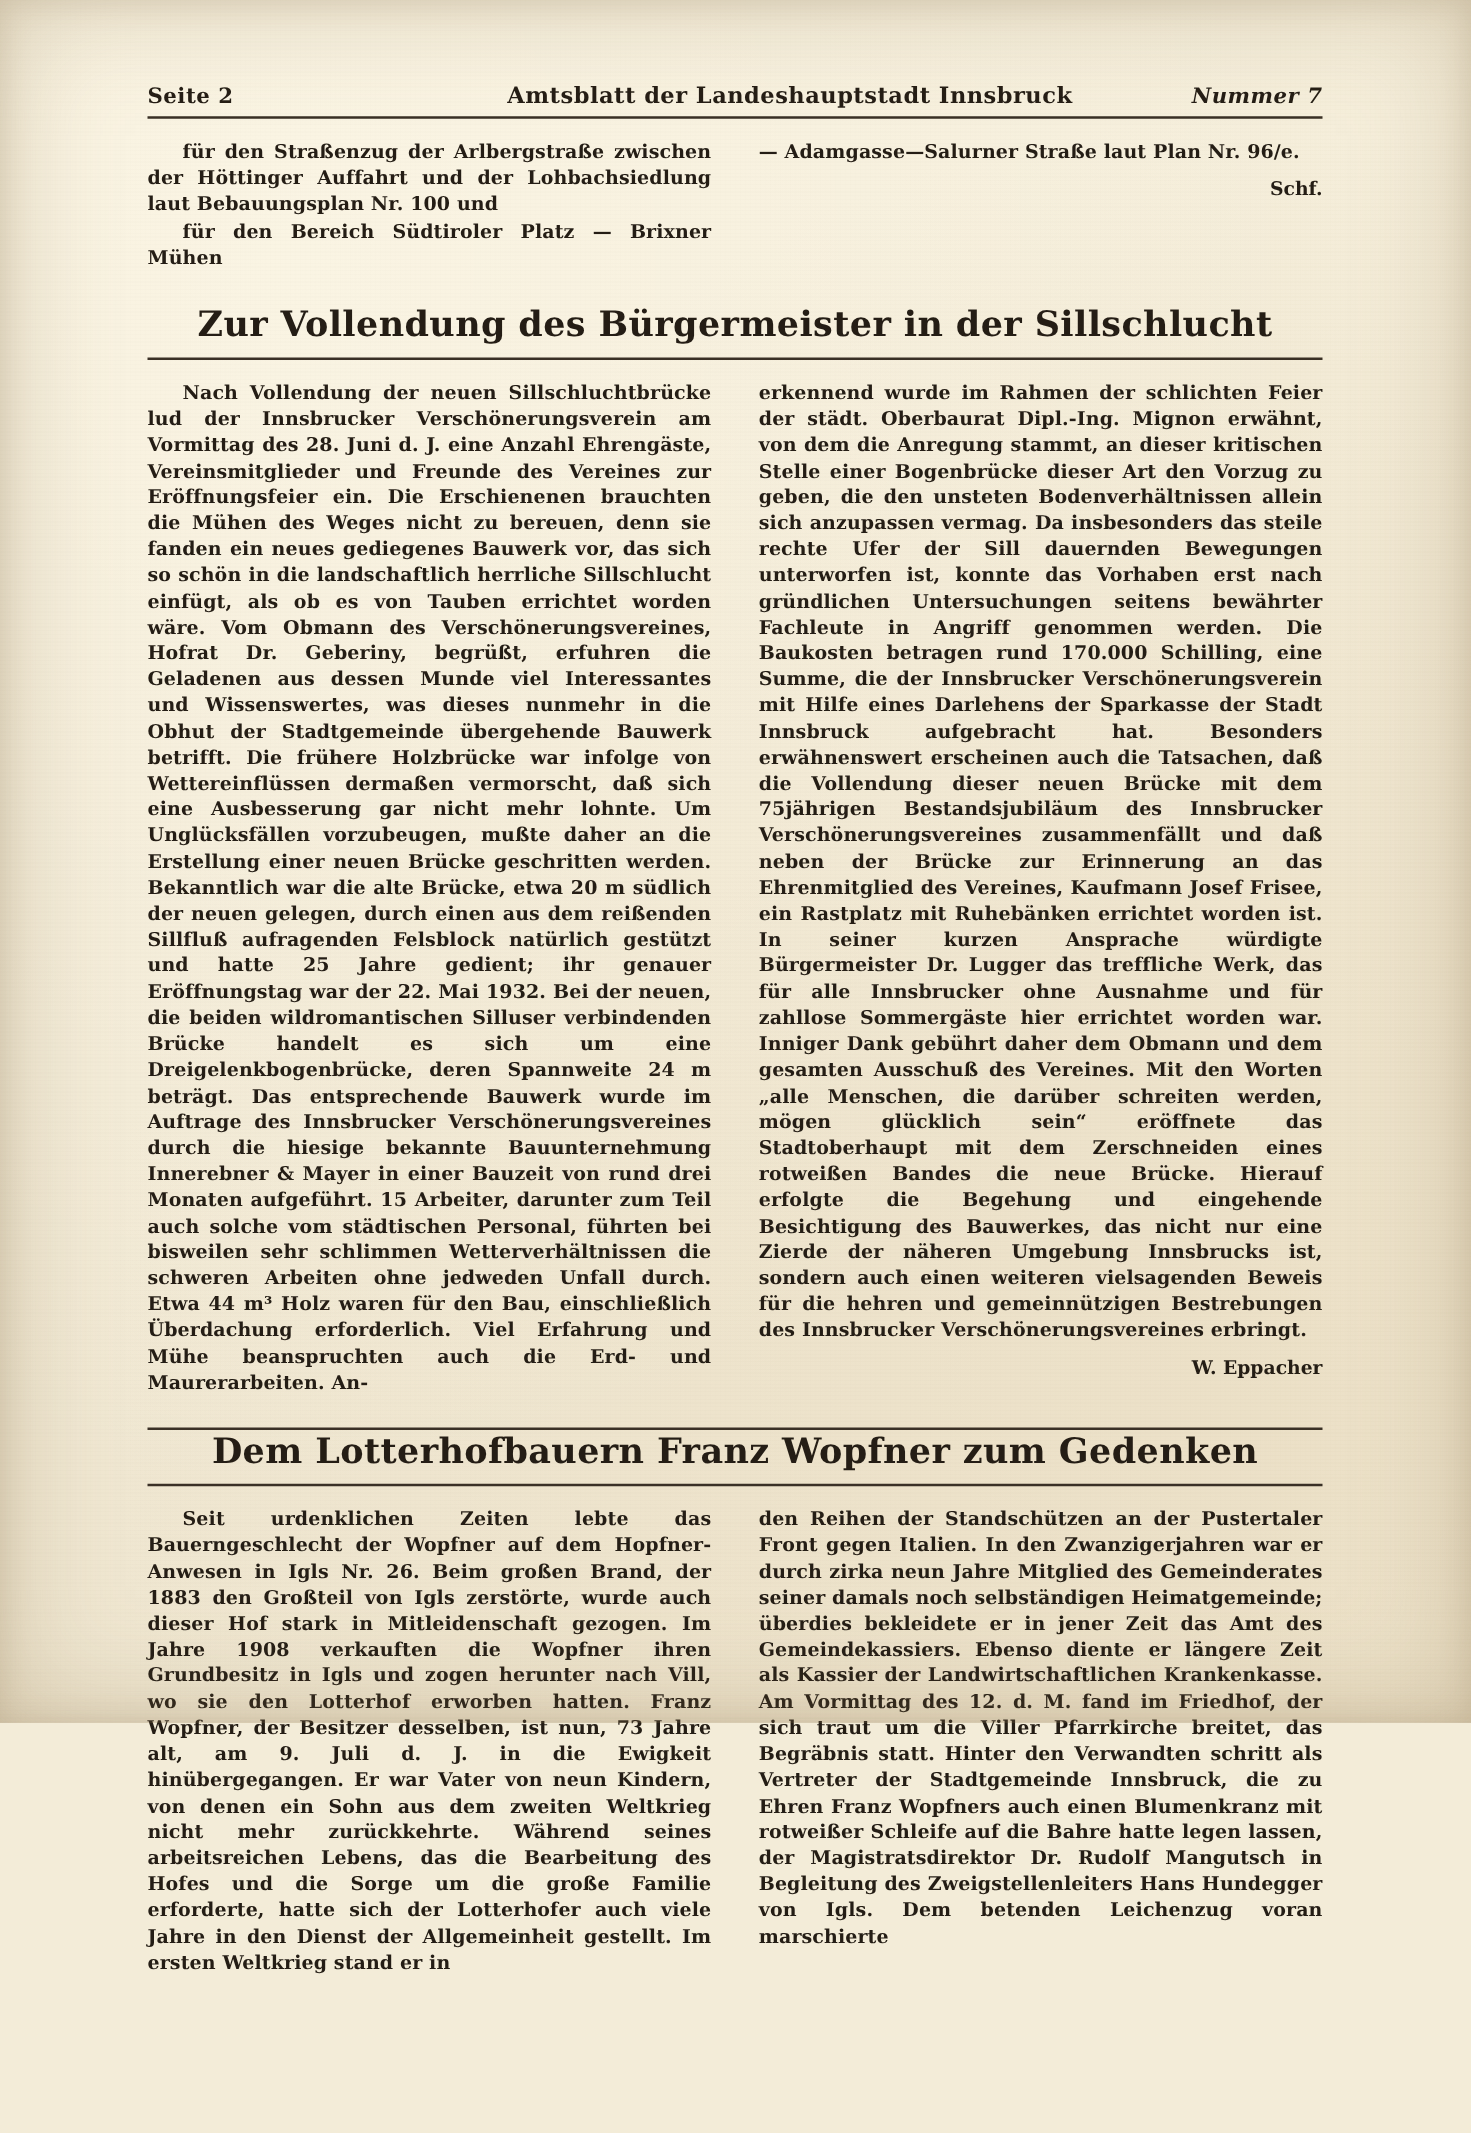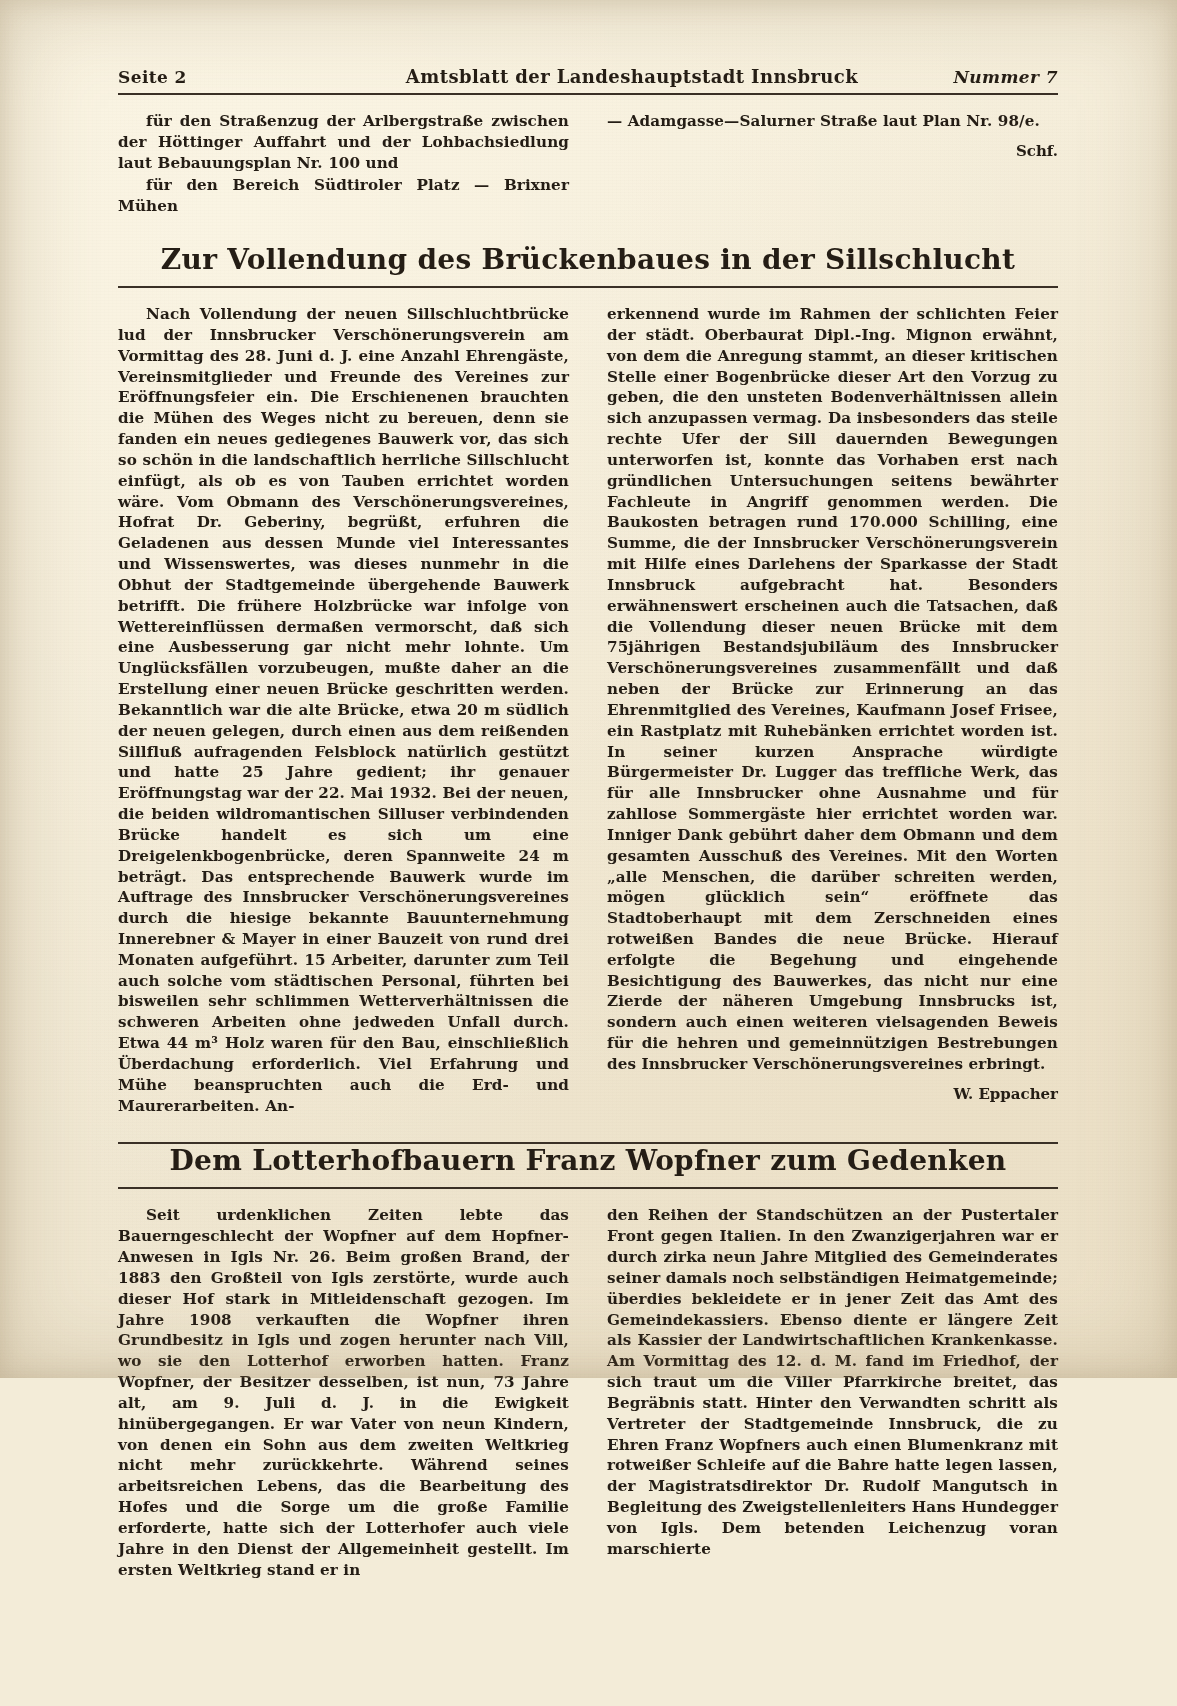--- a/index.html
+++ b/index.html
@@ -121,27 +121,27 @@
       <div class="rh-center fraktur">Amtsblatt der Landeshauptstadt Innsbruck</div>
       <div class="rh-right fraktur">Nummer 7</div>
     </div>
 
     <div class="cols">
       <div class="col">
         <p class="body indent">für den Straßenzug der Arlbergstraße zwischen der Höttinger Auffahrt und der Lohbachsiedlung laut Bebauungsplan Nr. 100 und</p>
         <p class="body indent">für den Bereich Südtiroler Platz — Brixner Mühen</p>
       </div>
       <div class="col">
-        <p class="body">— Adamgasse—Salurner Straße laut Plan Nr. 98/e.</p>
+        <p class="body">— Adamgasse—Salurner Straße laut Plan Nr. 96/e.</p>
         <div class="signature">Schf.</div>
       </div>
     </div>
 
     <div class="headline-wrap">
-      <h2 class="headline fraktur">Zur Vollendung des Brückenbaues in der Sillschlucht</h2>
+      <h2 class="headline fraktur">Zur Vollendung des Bürgermeister in der Sillschlucht</h2>
     </div>
 
     <div class="cols">
       <div class="col">
         <p class="body indent">Nach Vollendung der neuen Sillschluchtbrücke lud der Innsbrucker Verschönerungsverein am Vormittag des 28. Juni d. J. eine Anzahl Ehrengäste, Vereinsmitglieder und Freunde des Vereines zur Eröffnungsfeier ein. Die Erschienenen brauchten die Mühen des Weges nicht zu bereuen, denn sie fanden ein neues gediegenes Bauwerk vor, das sich so schön in die landschaftlich herrliche Sillschlucht einfügt, als ob es von Tauben errichtet worden wäre. Vom Obmann des Verschönerungsvereines, Hofrat Dr. Geberiny, begrüßt, erfuhren die Geladenen aus dessen Munde viel Interessantes und Wissenswertes, was dieses nunmehr in die Obhut der Stadtgemeinde übergehende Bauwerk betrifft. Die frühere Holzbrücke war infolge von Wettereinflüssen dermaßen vermorscht, daß sich eine Ausbesserung gar nicht mehr lohnte. Um Unglücksfällen vorzubeugen, mußte daher an die Erstellung einer neuen Brücke geschritten werden. Bekanntlich war die alte Brücke, etwa 20 m südlich der neuen gelegen, durch einen aus dem reißenden Sillfluß aufragenden Felsblock natürlich gestützt und hatte 25 Jahre gedient; ihr genauer Eröffnungstag war der 22. Mai 1932. Bei der neuen, die beiden wildromantischen Silluser verbindenden Brücke handelt es sich um eine Dreigelenkbogenbrücke, deren Spannweite 24 m beträgt. Das entsprechende Bauwerk wurde im Auftrage des Innsbrucker Verschönerungsvereines durch die hiesige bekannte Bauunternehmung Innerebner &amp; Mayer in einer Bauzeit von rund drei Monaten aufgeführt. 15 Arbeiter, darunter zum Teil auch solche vom städtischen Personal, führten bei bisweilen sehr schlimmen Wetterverhältnissen die schweren Arbeiten ohne jedweden Unfall durch. Etwa 44 m³ Holz waren für den Bau, einschließlich Überdachung erforderlich. Viel Erfahrung und Mühe beanspruchten auch die Erd- und Maurerarbeiten. An-</p>
       </div>
       <div class="col">
         <p class="body">erkennend wurde im Rahmen der schlichten Feier der städt. Oberbaurat Dipl.-Ing. Mignon erwähnt, von dem die Anregung stammt, an dieser kritischen Stelle einer Bogenbrücke dieser Art den Vorzug zu geben, die den unsteten Bodenverhältnissen allein sich anzupassen vermag. Da insbesonders das steile rechte Ufer der Sill dauernden Bewegungen unterworfen ist, konnte das Vorhaben erst nach gründlichen Untersuchungen seitens bewährter Fachleute in Angriff genommen werden. Die Baukosten betragen rund 170.000 Schilling, eine Summe, die der Innsbrucker Verschönerungsverein mit Hilfe eines Darlehens der Sparkasse der Stadt Innsbruck aufgebracht hat. Besonders erwähnenswert erscheinen auch die Tatsachen, daß die Vollendung dieser neuen Brücke mit dem 75jährigen Bestandsjubiläum des Innsbrucker Verschönerungsvereines zusammenfällt und daß neben der Brücke zur Erinnerung an das Ehrenmitglied des Vereines, Kaufmann Josef Frisee, ein Rastplatz mit Ruhebänken errichtet worden ist. In seiner kurzen Ansprache würdigte Bürgermeister Dr. Lugger das treffliche Werk, das für alle Innsbrucker ohne Ausnahme und für zahllose Sommergäste hier errichtet worden war. Inniger Dank gebührt daher dem Obmann und dem gesamten Ausschuß des Vereines. Mit den Worten „alle Menschen, die darüber schreiten werden, mögen glücklich sein“ eröffnete das Stadtoberhaupt mit dem Zerschneiden eines rotweißen Bandes die neue Brücke. Hierauf erfolgte die Begehung und eingehende Besichtigung des Bauwerkes, das nicht nur eine Zierde der näheren Umgebung Innsbrucks ist, sondern auch einen weiteren vielsagenden Beweis für die hehren und gemeinnützigen Bestrebungen des Innsbrucker Verschönerungsvereines erbringt.</p>
         <div class="signature">W. Eppacher</div>
       </div>

